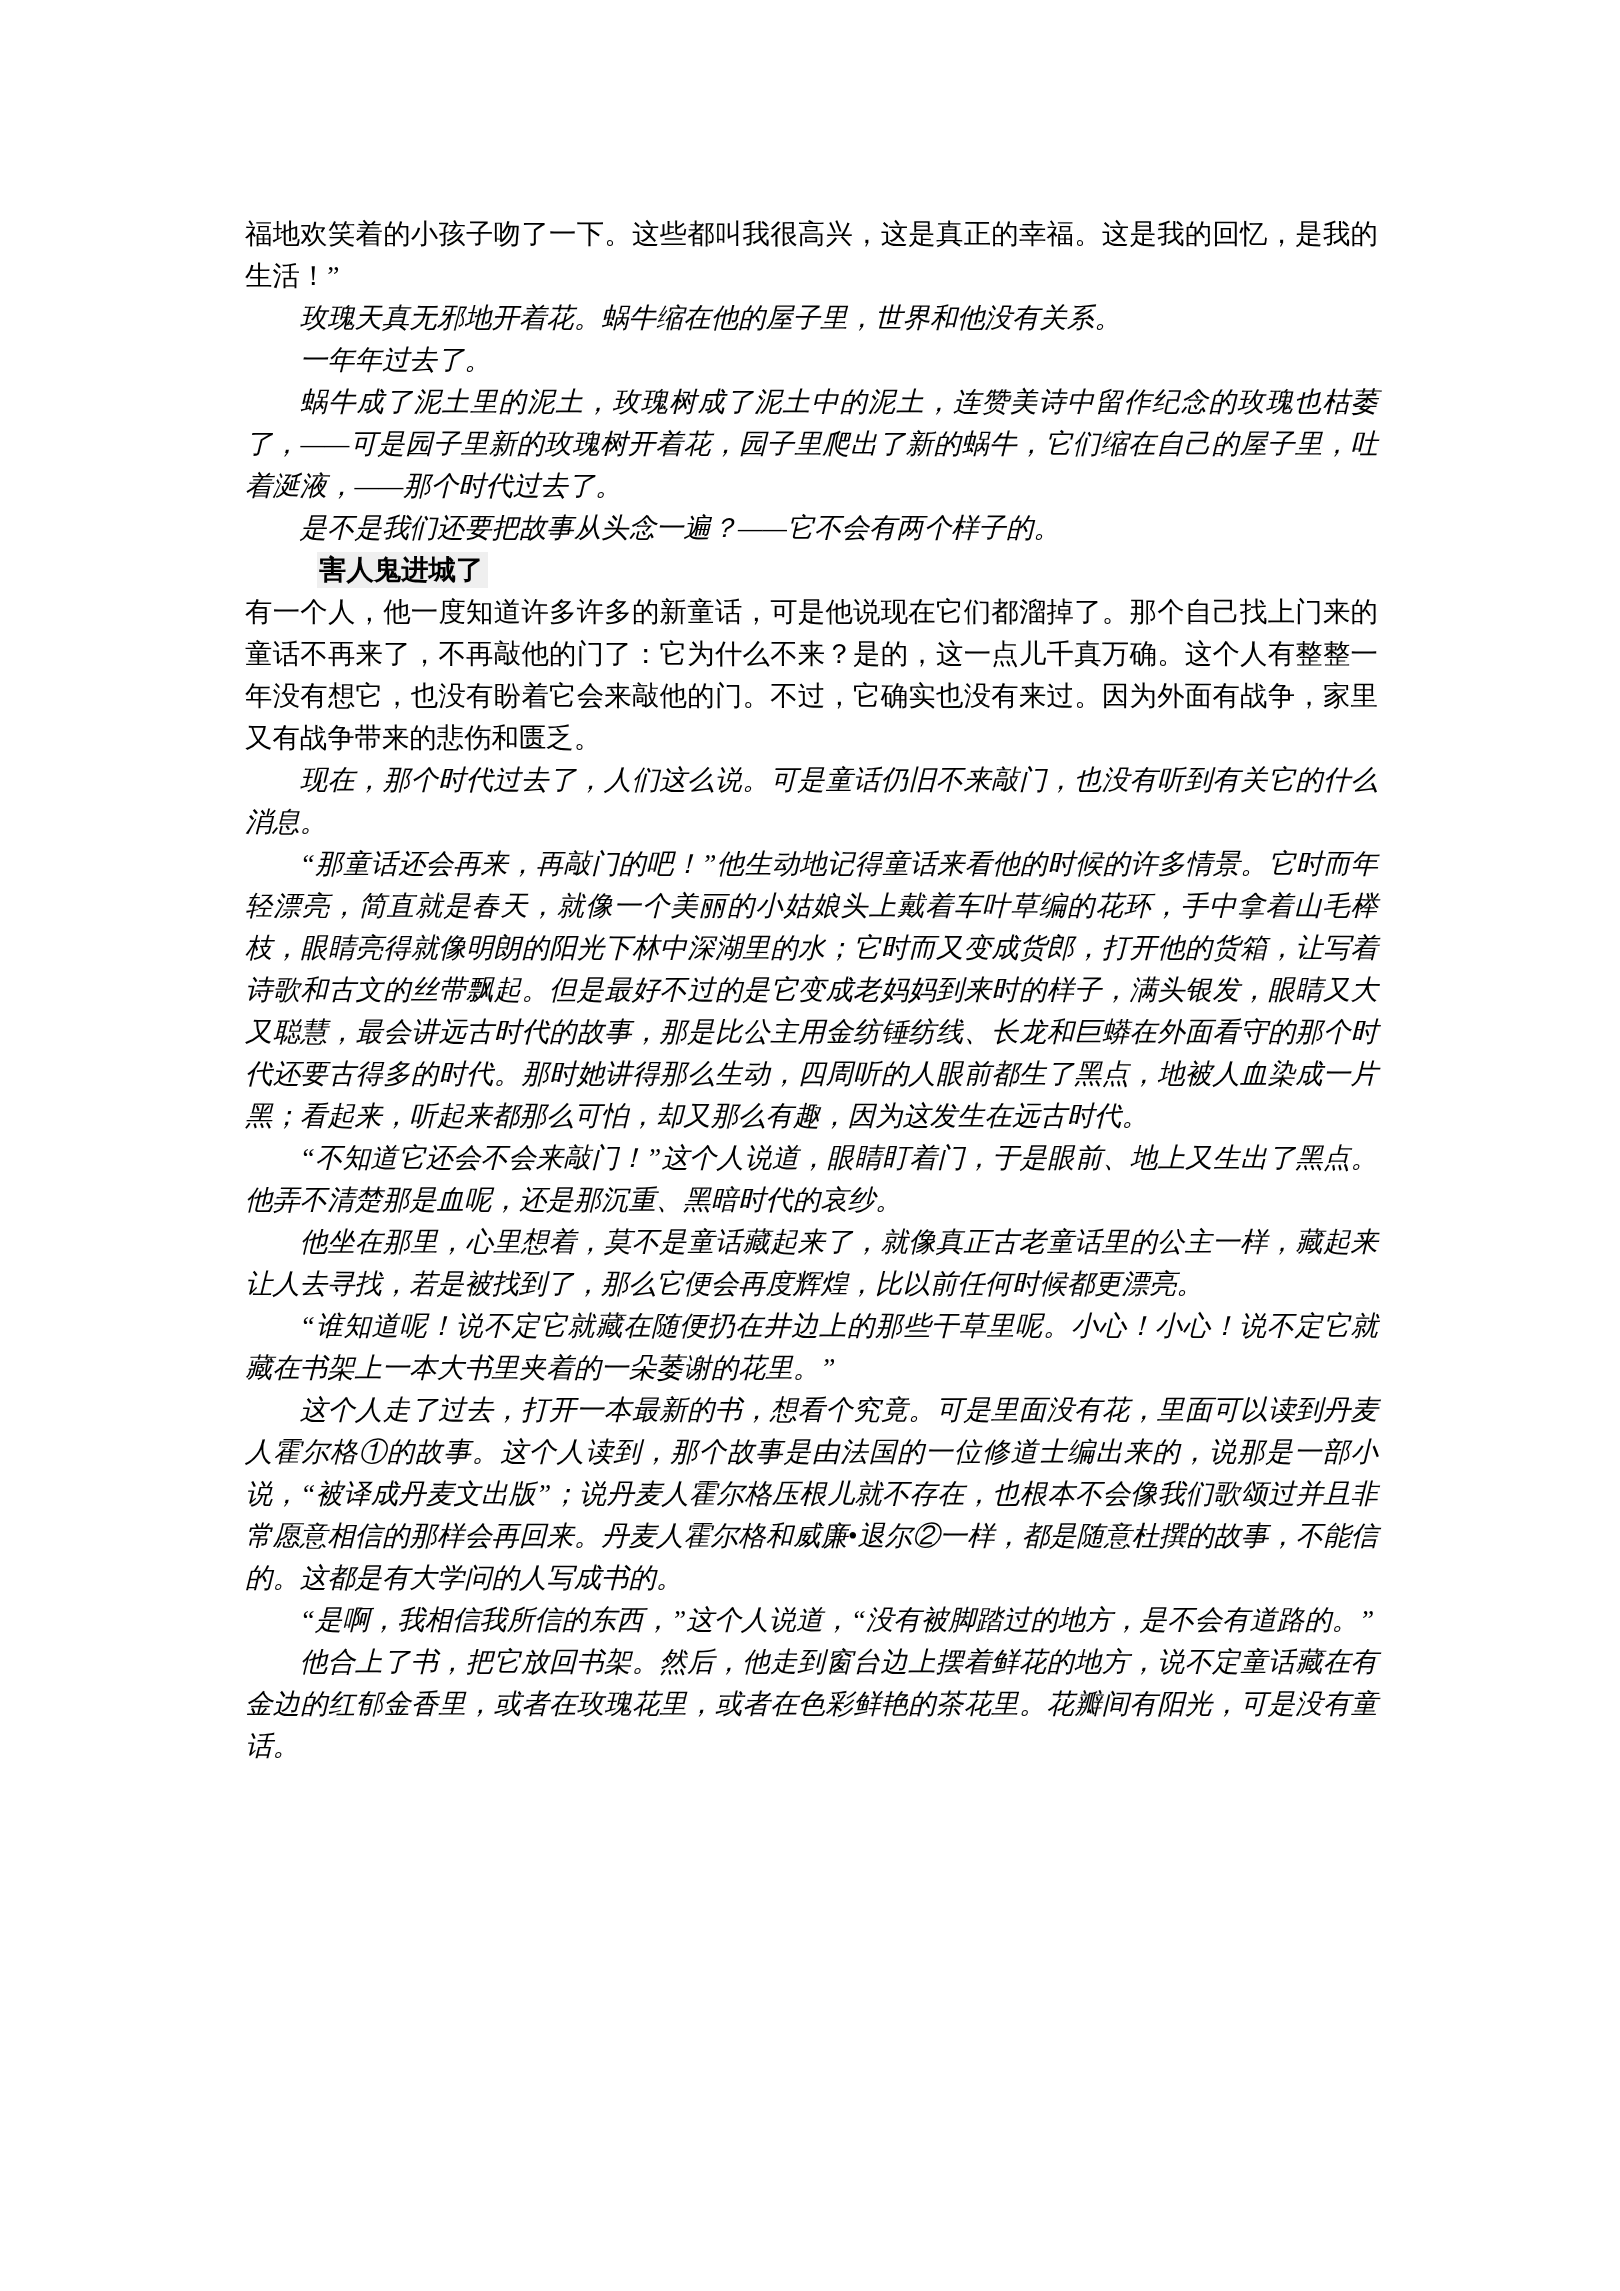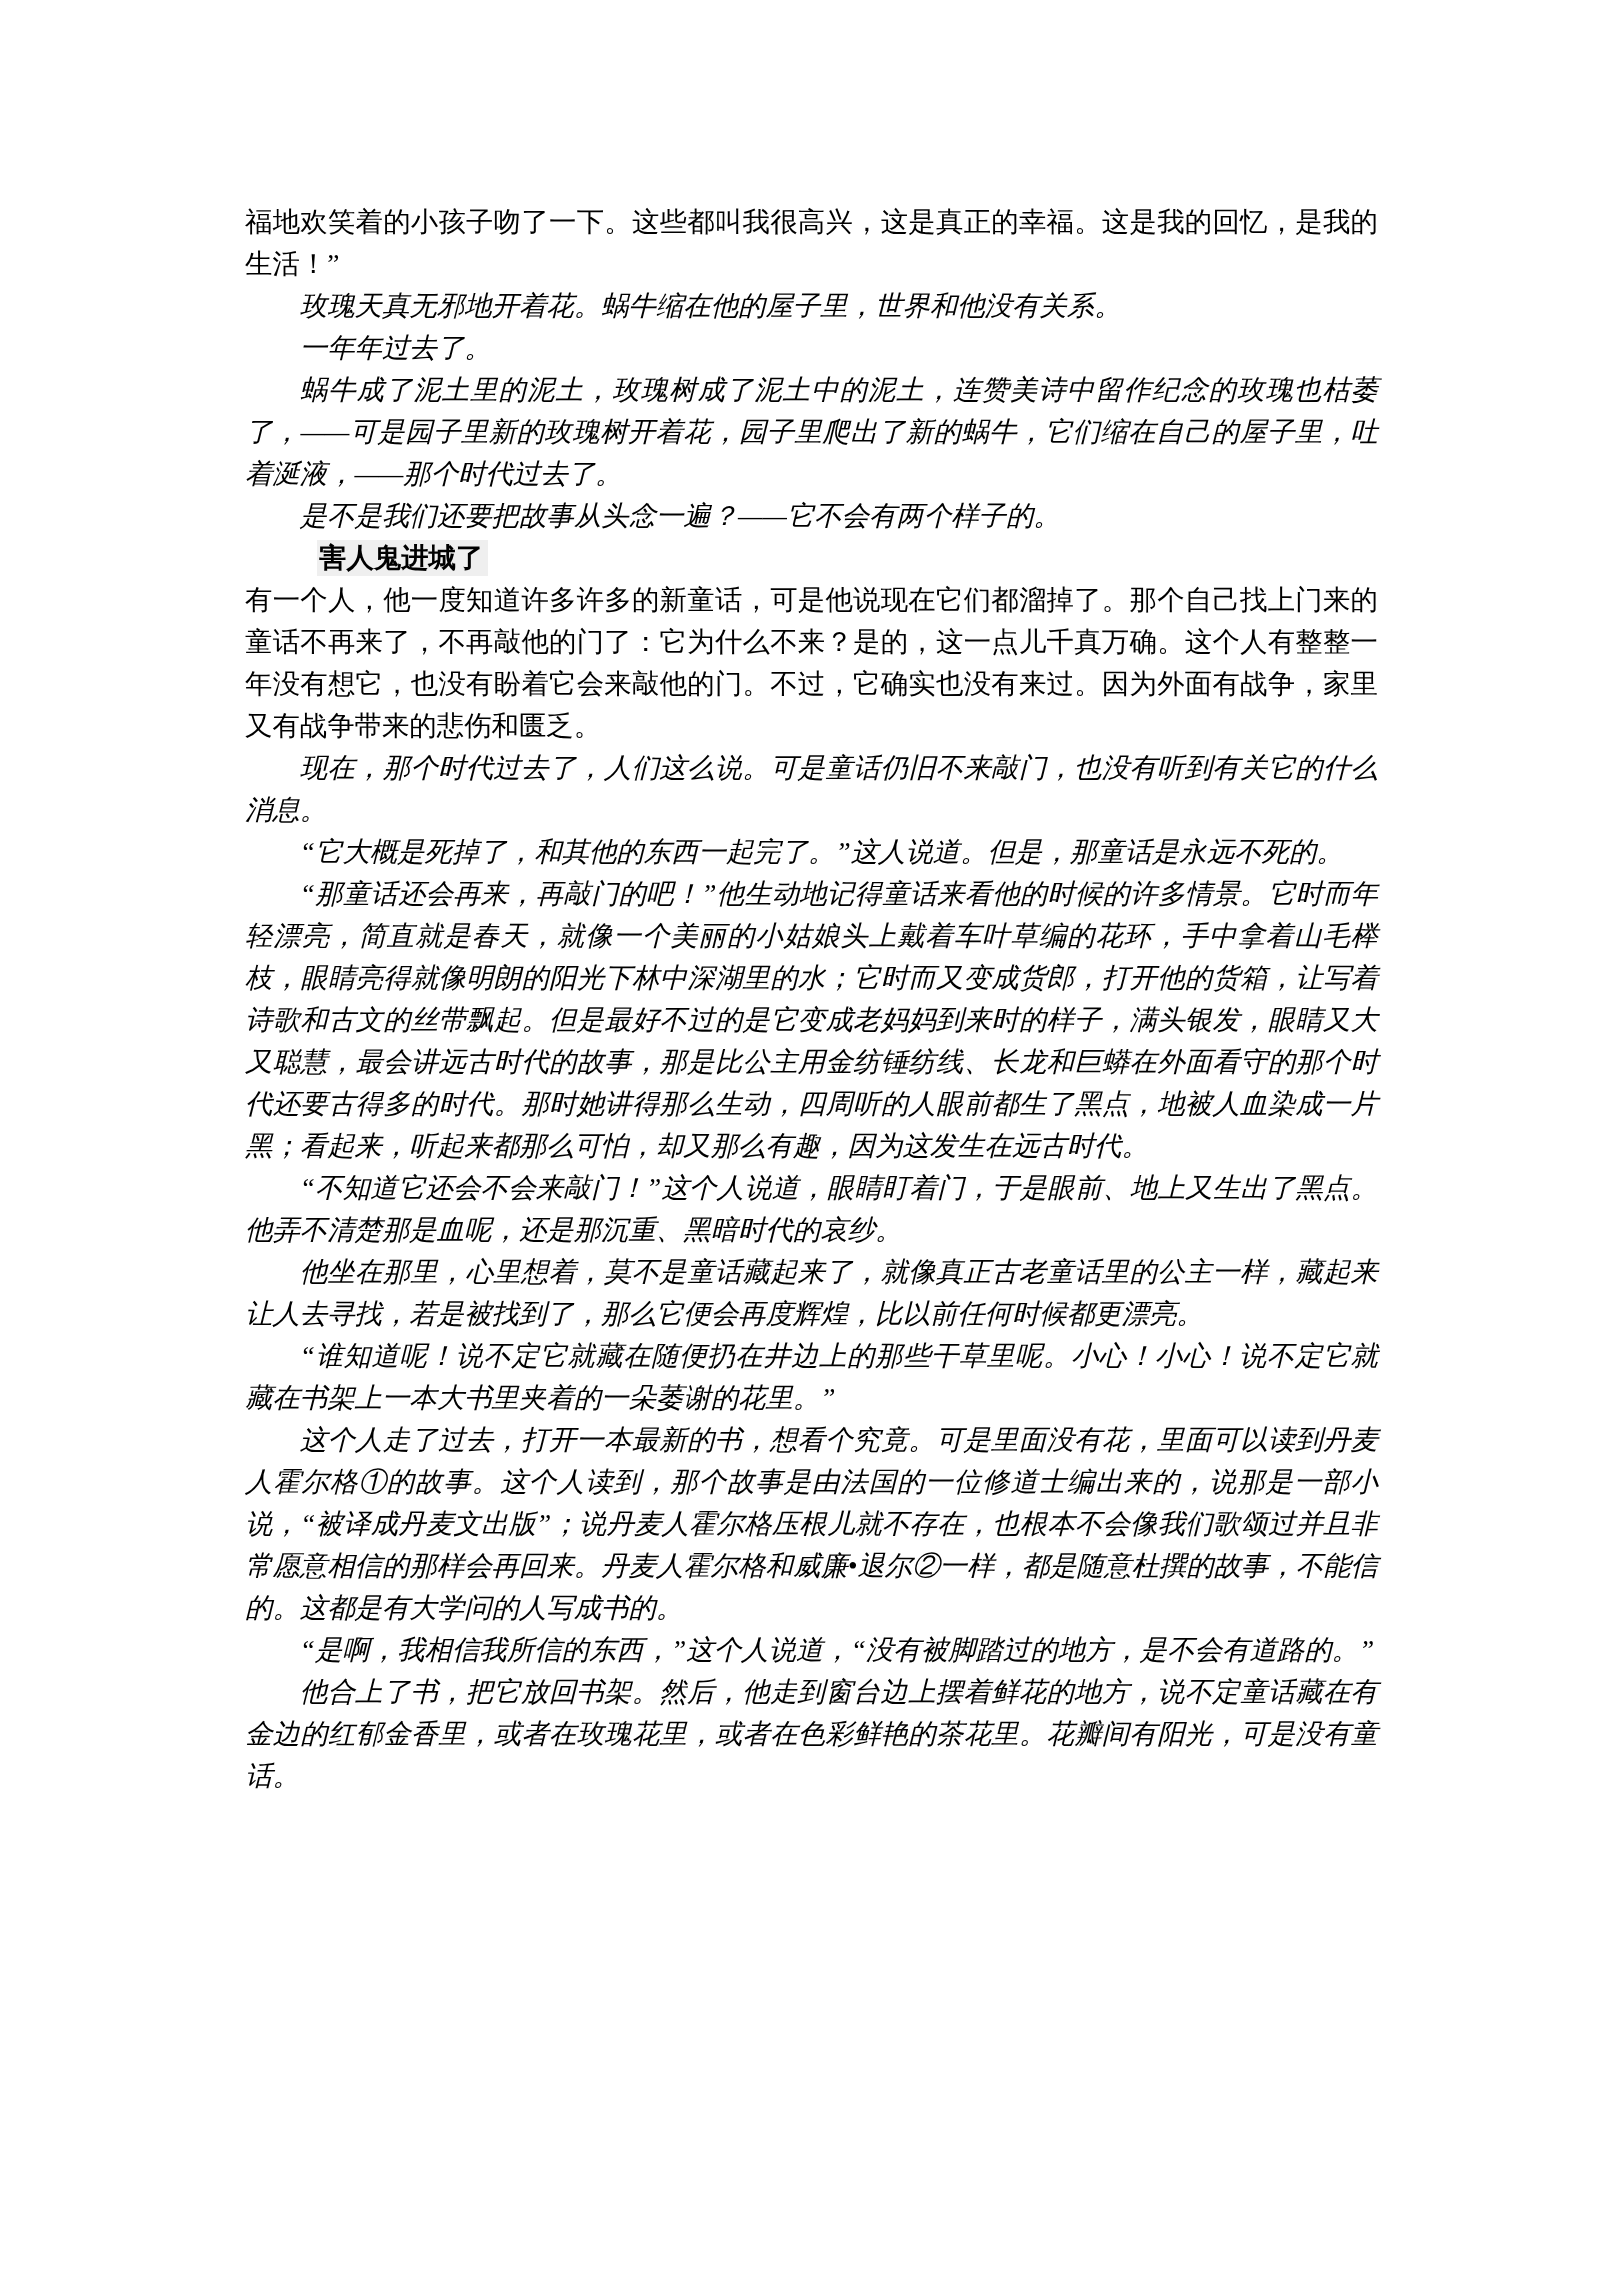--- a/index.html
+++ b/index.html
@@ -10,21 +10,21 @@
   .page {
     position: relative;
     width: 1620px;
     height: 2292px;
     background: #ffffff;
     overflow: hidden;
   }
   .text-block {
     position: absolute;
     left: 245px;
-    top: 201px;
+    top: 213px;
     width: 1133px;
     color: #000000;
     font-family: "Liberation Serif", "DejaVu Serif", serif;
     font-size: 27.4px;
     line-height: 42px;
     text-align: justify;
     letter-spacing: 0;
   }
   .text-block p {
     margin: 0;
@@ -53,21 +53,20 @@
 <div class="page">
   <div class="text-block">
     <p class="cont">福地欢笑着的小孩子吻了一下。这些都叫我很高兴，这是真正的幸福。这是我的回忆，是我的生活！”</p>
     <p class="ind">玫瑰天真无邪地开着花。蜗牛缩在他的屋子里，世界和他没有关系。</p>
     <p class="ind">一年年过去了。</p>
     <p class="ind">蜗牛成了泥土里的泥土，玫瑰树成了泥土中的泥土，连赞美诗中留作纪念的玫瑰也枯萎了，——可是园子里新的玫瑰树开着花，园子里爬出了新的蜗牛，它们缩在自己的屋子里，吐着涎液，——那个时代过去了。</p>
     <p class="ind">是不是我们还要把故事从头念一遍？——它不会有两个样子的。</p>
     <p class="title-line"><span class="title-hl">害人鬼进城了</span></p>
     <p class="cont">有一个人，他一度知道许多许多的新童话，可是他说现在它们都溜掉了。那个自己找上门来的童话不再来了，不再敲他的门了：它为什么不来？是的，这一点儿千真万确。这个人有整整一年没有想它，也没有盼着它会来敲他的门。不过，它确实也没有来过。因为外面有战争，家里又有战争带来的悲伤和匮乏。</p>
     <p class="ind">现在，那个时代过去了，人们这么说。可是童话仍旧不来敲门，也没有听到有关它的什么消息。</p>
-    <p class="ind">“它大概是死掉了，和其他的东西一起完了。”这人说道。但是，那童话是永远不死的。</p>
     <p class="ind">“那童话还会再来，再敲门的吧！”他生动地记得童话来看他的时候的许多情景。它时而年轻漂亮，简直就是春天，就像一个美丽的小姑娘头上戴着车叶草编的花环，手中拿着山毛榉枝，眼睛亮得就像明朗的阳光下林中深湖里的水；它时而又变成货郎，打开他的货箱，让写着诗歌和古文的丝带飘起。但是最好不过的是它变成老妈妈到来时的样子，满头银发，眼睛又大又聪慧，最会讲远古时代的故事，那是比公主用金纺锤纺线、长龙和巨蟒在外面看守的那个时代还要古得多的时代。那时她讲得那么生动，四周听的人眼前都生了黑点，地被人血染成一片黑；看起来，听起来都那么可怕，却又那么有趣，因为这发生在远古时代。</p>
     <p class="ind">“不知道它还会不会来敲门！”这个人说道，眼睛盯着门，于是眼前、地上又生出了黑点。他弄不清楚那是血呢，还是那沉重、黑暗时代的哀纱。</p>
     <p class="ind">他坐在那里，心里想着，莫不是童话藏起来了，就像真正古老童话里的公主一样，藏起来让人去寻找，若是被找到了，那么它便会再度辉煌，比以前任何时候都更漂亮。</p>
     <p class="ind">“谁知道呢！说不定它就藏在随便扔在井边上的那些干草里呢。小心！小心！说不定它就藏在书架上一本大书里夹着的一朵萎谢的花里。”</p>
     <p class="ind">这个人走了过去，打开一本最新的书，想看个究竟。可是里面没有花，里面可以读到丹麦人霍尔格①的故事。这个人读到，那个故事是由法国的一位修道士编出来的，说那是一部小说，“被译成丹麦文出版”；说丹麦人霍尔格压根儿就不存在，也根本不会像我们歌颂过并且非常愿意相信的那样会再回来。丹麦人霍尔格和威廉•退尔②一样，都是随意杜撰的故事，不能信的。这都是有大学问的人写成书的。</p>
     <p class="ind">“是啊，我相信我所信的东西，”这个人说道，“没有被脚踏过的地方，是不会有道路的。”</p>
     <p class="ind">他合上了书，把它放回书架。然后，他走到窗台边上摆着鲜花的地方，说不定童话藏在有金边的红郁金香里，或者在玫瑰花里，或者在色彩鲜艳的茶花里。花瓣间有阳光，可是没有童话。</p>
   </div>
 </div>
 

